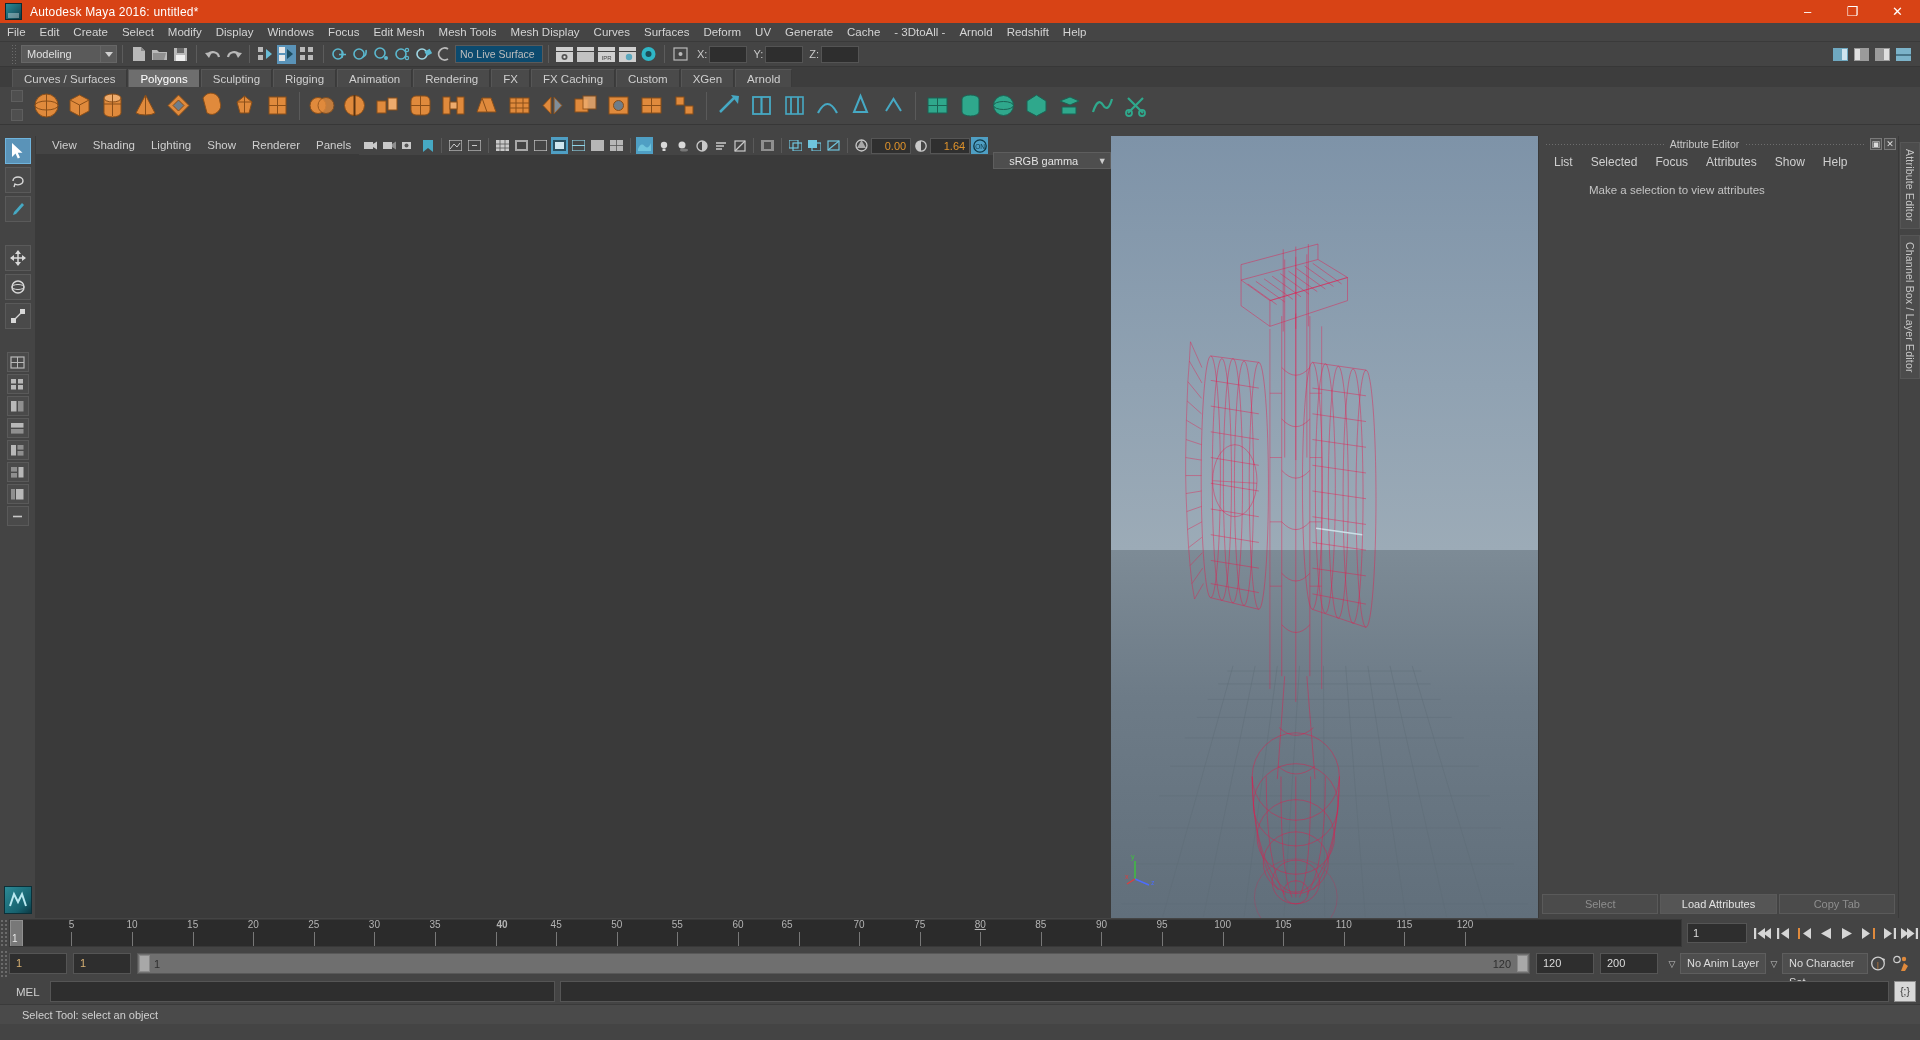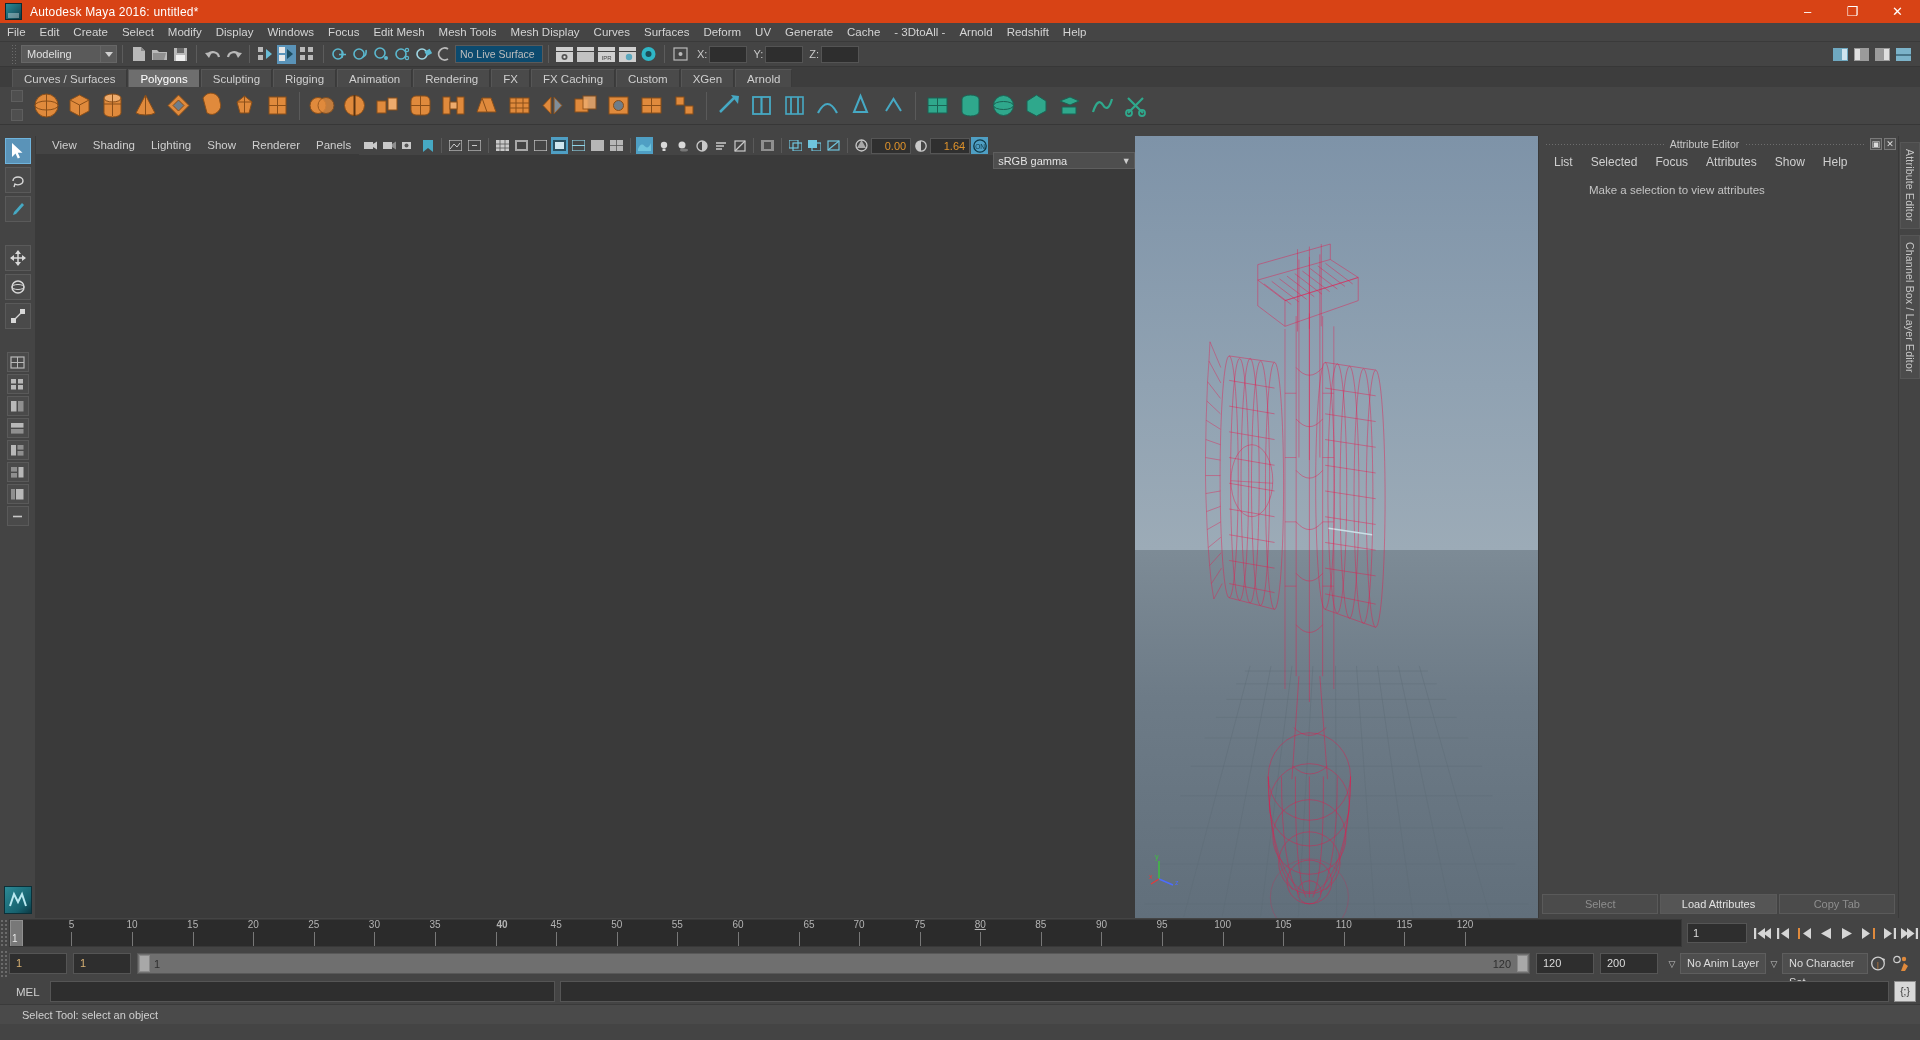--- a/index.html
+++ b/index.html
@@ -163,23 +163,23 @@
     display: flex; align-items: center; justify-content: center;
   }
   .vtb.on { background: #4f9fc4; }
   .vsep { width: 1px; height: 15px; background: #5a5a5a; margin: 0 4px; flex: none; }
   .numfield {
     width: 40px; height: 16px; background: #2f2f2f; border: 1px solid #555;
     color: #e0932b; font-size: 11px; text-align: right; padding-right: 4px;
     line-height: 14px; flex: none;
   }
   .gamma-combo {
-    width: 142px; height: 17px; background: #4e4e4e; border: 1px solid #5e5e5e;
+    width: 118px; height: 17px; background: #4e4e4e; border: 1px solid #5e5e5e;
     display: flex; align-items: center; font-size: 11px; color: #e3e3e3;
-    padding-left: 4px; flex: none; margin-left: 4px; margin-top: 30px;
+    padding-left: 15px; flex: none; margin-left: 4px; margin-top: 30px;
   }
   .gamma-arrow {
     margin-left: auto; width: 16px; text-align: center; font-size: 9px; color:#ccc;
   }
 
   
   .viewport {
     flex: 1; position: relative; overflow: hidden;
     background: linear-gradient(180deg,#8a9cad 0%,#93a4b3 30%,#9aa9b6 52%,#7f8d99 53%,#6f7d89 100%);
   }
@@ -1239,21 +1239,21 @@
           <div class="ts-lab" style="left: 492px; font-weight: bold;">40</div>
           <div class="ts-tick" style="left: 546.176px;"></div>
           <div class="ts-lab" style="left: 546.176px;">45</div>
           <div class="ts-tick" style="left: 606.765px;"></div>
           <div class="ts-lab" style="left: 606.765px;">50</div>
           <div class="ts-tick" style="left: 667.353px;"></div>
           <div class="ts-lab" style="left: 667.353px;">55</div>
           <div class="ts-tick" style="left: 727.941px;"></div>
           <div class="ts-lab" style="left: 727.941px;">60</div>
           <div class="ts-tick" style="left: 788.529px;"></div>
-          <div class="ts-lab" style="left: 799px;">65</div>
+          <div class="ts-lab" style="left: 777px;">65</div>
           <div class="ts-tick" style="left: 849.118px;"></div>
           <div class="ts-lab" style="left: 849.118px;">70</div>
           <div class="ts-tick" style="left: 909.706px;"></div>
           <div class="ts-lab" style="left: 909.706px;">75</div>
           <div class="ts-tick" style="left: 970.294px;"></div>
           <div class="ts-lab" style="left: 970.294px; text-decoration: underline;">80</div>
           <div class="ts-tick" style="left: 1030.88px;"></div>
           <div class="ts-lab" style="left: 1030.88px;">85</div>
           <div class="ts-tick" style="left: 1091.47px;"></div>
           <div class="ts-lab" style="left: 1091.47px;">90</div>

